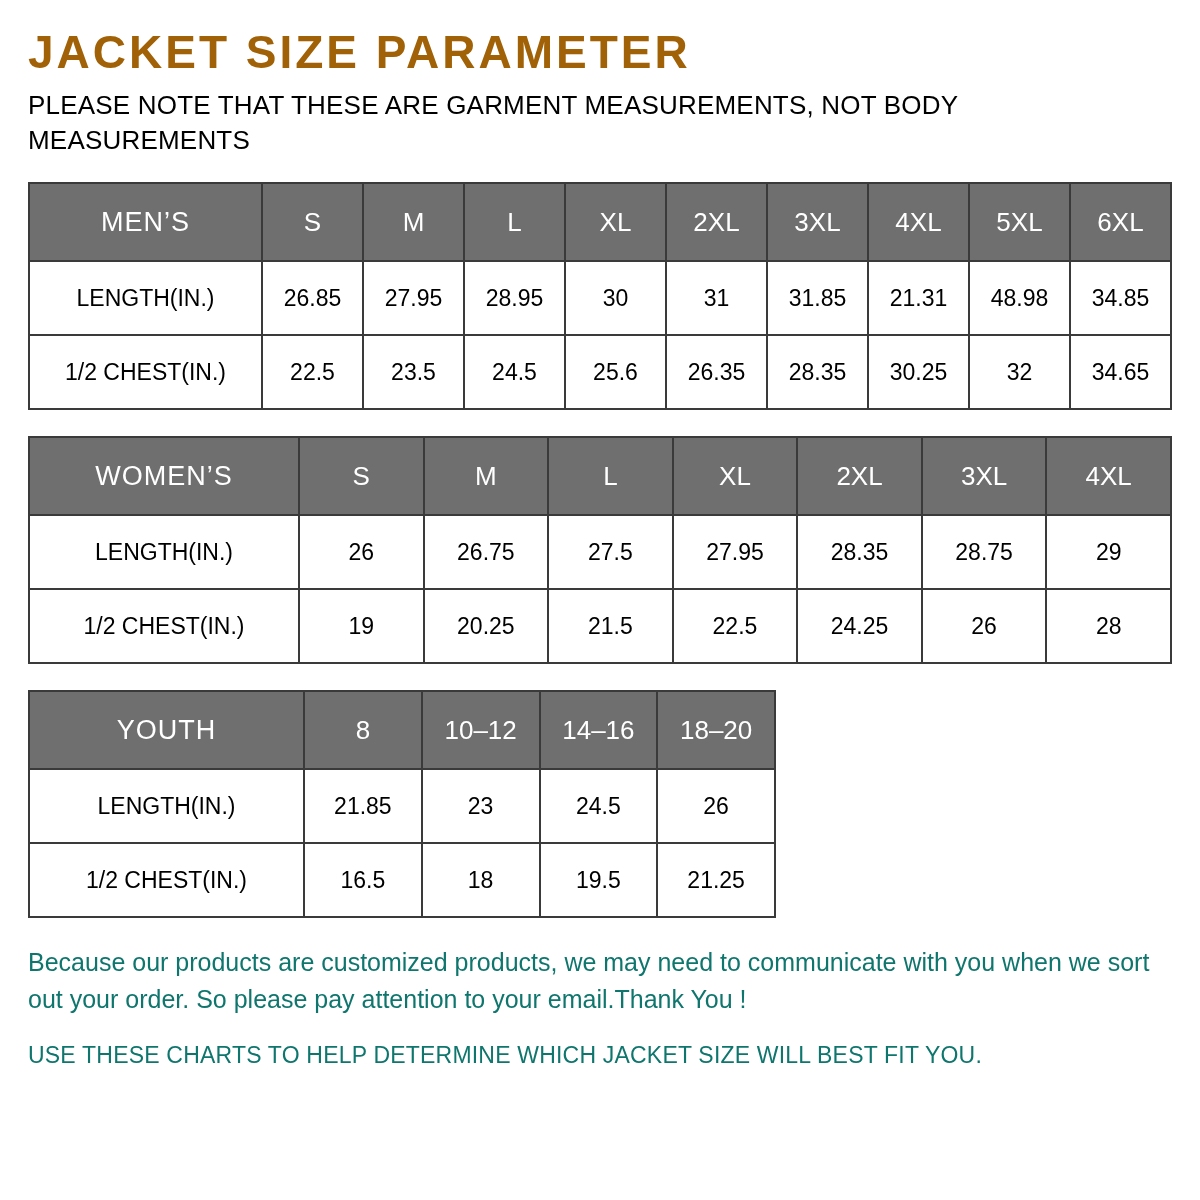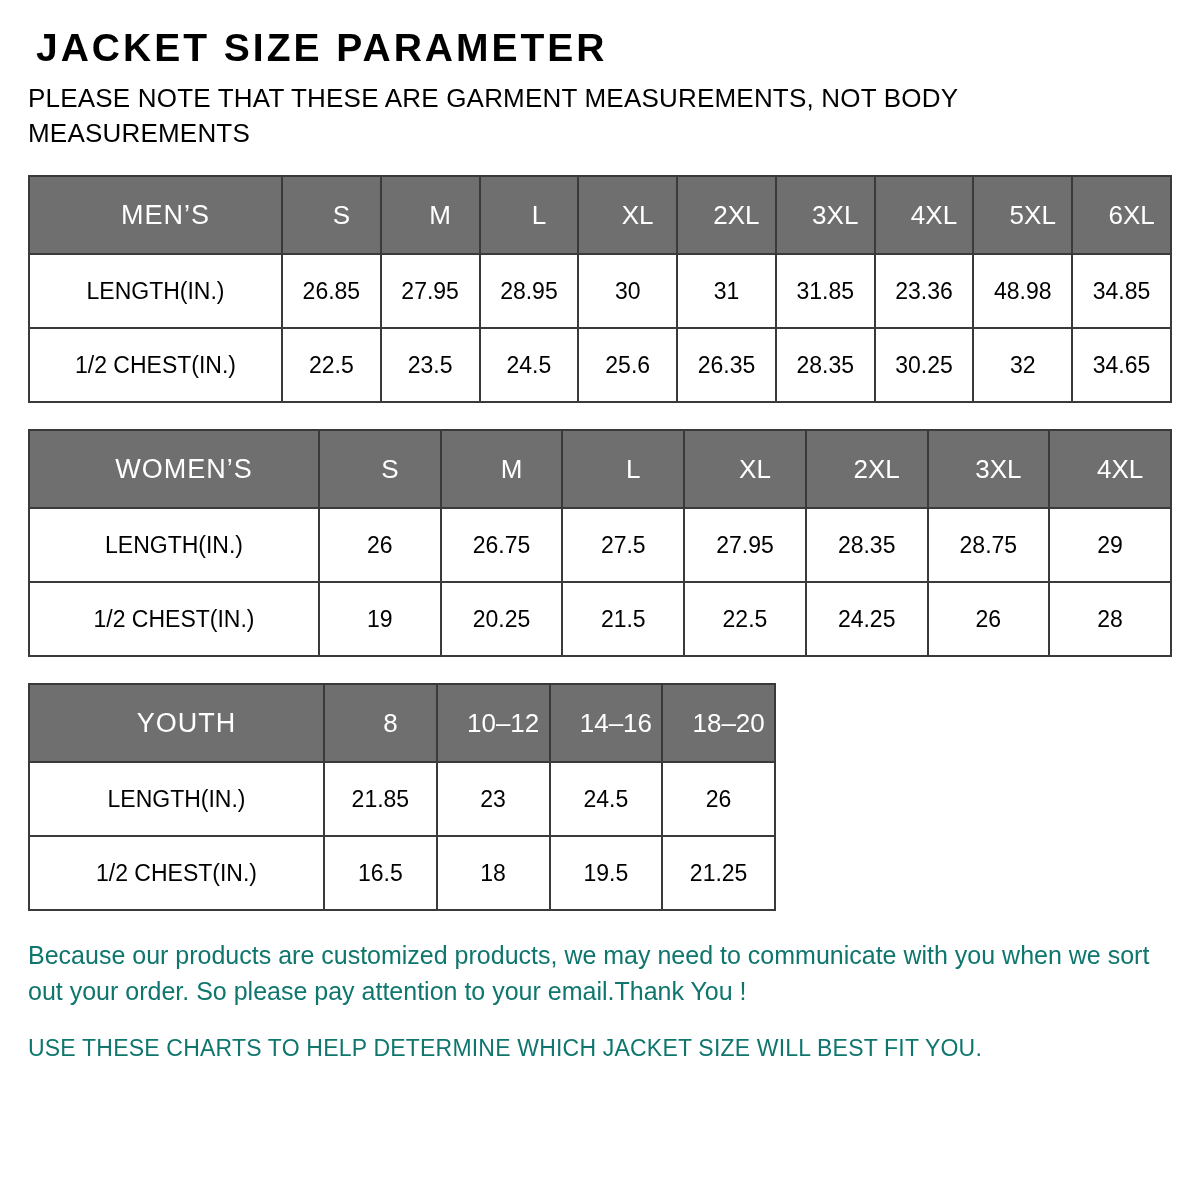--- a/index.html
+++ b/index.html
@@ -15,26 +15,26 @@
     overflow: hidden;
   }
   .page {
     box-sizing: border-box;
     width: 1200px;
     height: 1200px;
     padding: 28px 28px 10px 28px;
     position: relative;
   }
   .title {
-    font-size: 39px;
+    font-size: 46px;
     font-weight: bold;
     letter-spacing: 3px;
     line-height: 1.05;
-    margin: 0 0 12px 8px;
-    color: #000000;
+    margin: 0 0 12px 0;
+    color: #a16207;
   }
   .note {
     color: #000000;
     font-size: 26px;
     line-height: 1.35;
     margin: 0 0 24px 0;
     letter-spacing: 0.2px;
   }
   table.size-table {
     border-collapse: collapse;
@@ -51,21 +51,20 @@
     color: #000;
     background: #ffffff;
     height: 72px;
     padding: 0 4px;
   }
   table.size-table tr.head td {
     background: #6f6f6f;
     color: #ffffff;
     font-size: 26px;
     height: 76px;
-    padding-left: 24px;
   }
   table.size-table tr.head td.label {
     font-size: 27px;
     letter-spacing: 1px;
   }
   td.rowlabel {
     font-size: 25px;
   }
   
   .men td.label, .men td.rowlabel { width: 223px; }
@@ -114,21 +113,21 @@
         <td>6XL</td>
       </tr>
       <tr>
         <td class="rowlabel">LENGTH(IN.)</td>
         <td>26.85</td>
         <td>27.95</td>
         <td>28.95</td>
         <td>30</td>
         <td>31</td>
         <td>31.85</td>
-        <td>23.36</td>
+        <td>21.31</td>
         <td>48.98</td>
         <td>34.85</td>
       </tr>
       <tr>
         <td class="rowlabel">1/2 CHEST(IN.)</td>
         <td>22.5</td>
         <td>23.5</td>
         <td>24.5</td>
         <td>25.6</td>
         <td>26.35</td>

